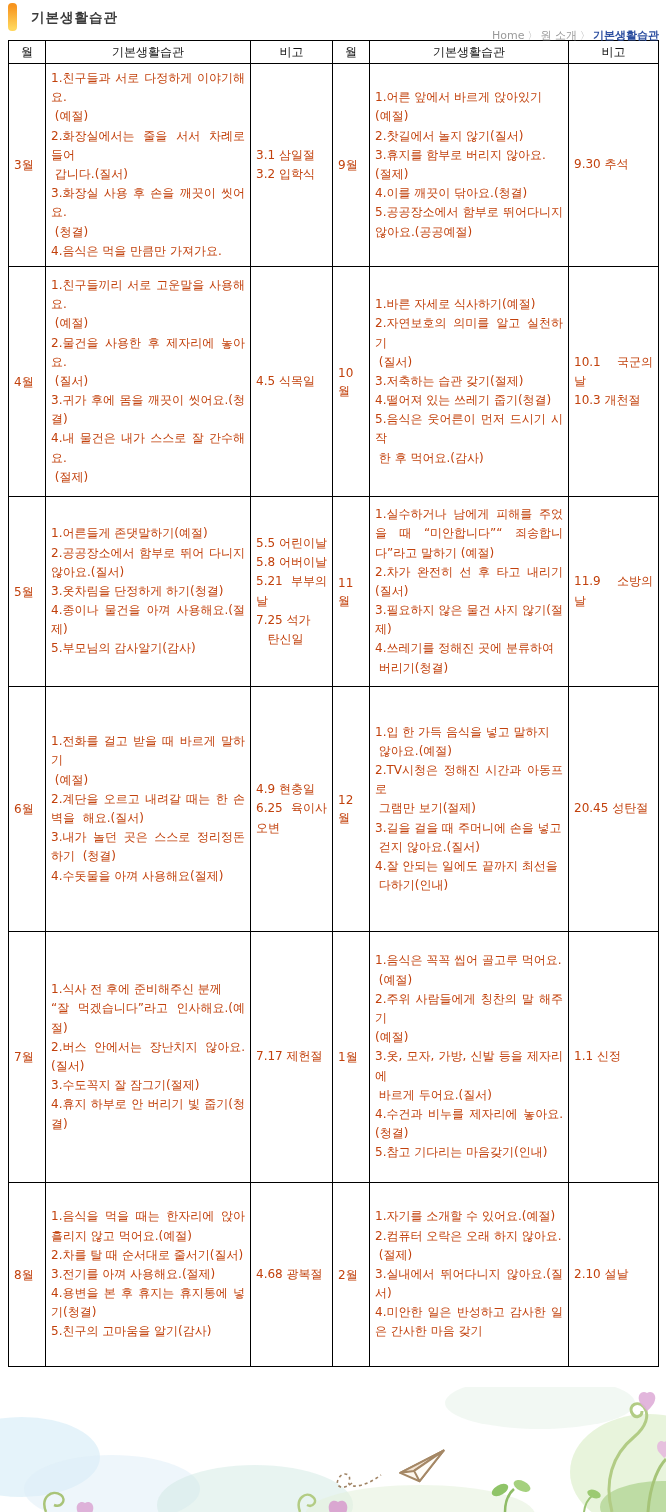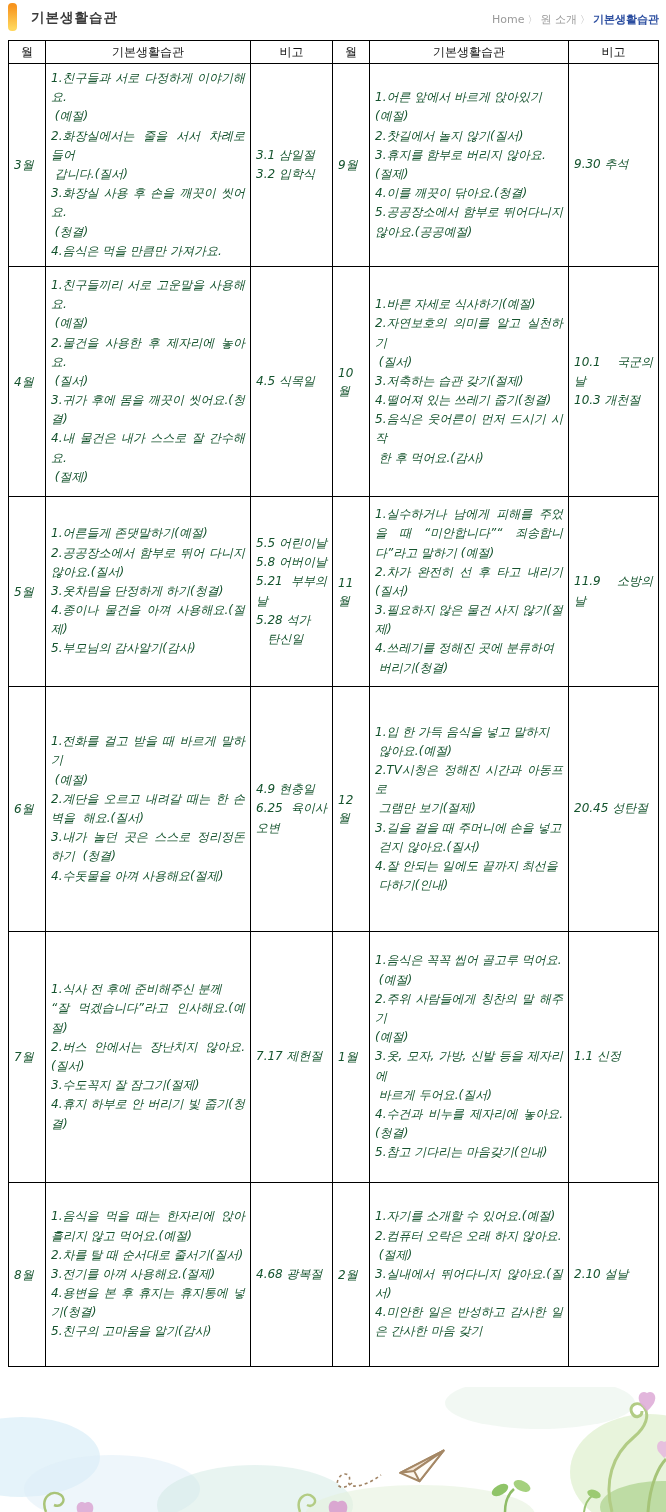--- a/index.html
+++ b/index.html
@@ -7,29 +7,29 @@
     width:666px;height:1512px;position:relative;overflow:hidden;
     background:#ffffff;color:#1b1b1b;
     font-family:"DejaVu Sans","Liberation Sans",sans-serif;
   }
   
   .page-header{position:relative;height:40px;}
   .accent{position:absolute;left:8px;top:3px;width:9px;height:28px;border-radius:4px;
     background:linear-gradient(180deg,#f7941e 10%,#ffd65c 90%);}
   .title{position:absolute;left:31px;top:9px;margin:0;font-size:13.5px;font-weight:bold;
     color:#3c3c3c;letter-spacing:1px;}
-  .breadcrumb{position:absolute;right:7px;top:12px;font-size:11px;color:#9a9a9a;white-space:nowrap;}
+  .breadcrumb{position:absolute;right:7px;top:28px;font-size:11px;color:#9a9a9a;white-space:nowrap;}
   .breadcrumb a{color:#9a9a9a;text-decoration:none;cursor:pointer;}
   .breadcrumb .sep{margin:0 3px;color:#a8a8a8;font-size:10px;}
   .breadcrumb .current{color:#2c4ea0;font-weight:bold;}
   
   table.habits{border-collapse:collapse;table-layout:fixed;width:650px;margin-left:8px;}
   th,td{border:1px solid #000;}
   th{font-size:12px;font-weight:normal;height:20px;padding:1px;color:#111;}
-  td{font-size:12px;line-height:1.6;vertical-align:middle;color:#14532d;font-style:italic;}
+  td{font-size:12px;line-height:1.6;vertical-align:middle;color:#c2410c;}
   td.month{text-align:left;padding:2px 5px;word-break:break-all;line-height:1.5;}
   td.habits,td.note{
     text-align:justify;word-break:break-all;white-space:pre-wrap;padding:2px 5px;
   }
   tr.rh0{height:203px} tr.rh1{height:230px} tr.rh2{height:190px}
   tr.rh3{height:245px} tr.rh4{height:251px} tr.rh5{height:184px}
   
   .decor{position:absolute;left:0;bottom:0;display:block;}
 </style>
 </head>
@@ -108,21 +108,21 @@
     <tr class="rh2">
       <td class="month">5월</td>
       <td class="habits">1.어른들게 존댓말하기(예절)
 2.공공장소에서 함부로 뛰어 다니지 않아요.(질서)
 3.옷차림을 단정하게 하기(청결)
 4.종이나 물건을 아껴 사용해요.(절제)
 5.부모님의 감사알기(감사)</td>
       <td class="note">5.5 어린이날
 5.8 어버이날
 5.21 부부의 날
-5.28 석가
+7.25 석가
    탄신일</td>
       <td class="month">11월</td>
       <td class="habits">1.실수하거나 남에게 피해를 주었을 때 “미안합니다”“ 죄송합니다”라고 말하기 (예절)
 2.차가 완전히 선 후 타고 내리기(질서)
 3.필요하지 않은 물건 사지 않기(절제)
 4.쓰레기를 정해진 곳에 분류하여
  버리기(청결)</td>
       <td class="note">11.9 소방의 날</td>
     </tr>
     <tr class="rh3">

